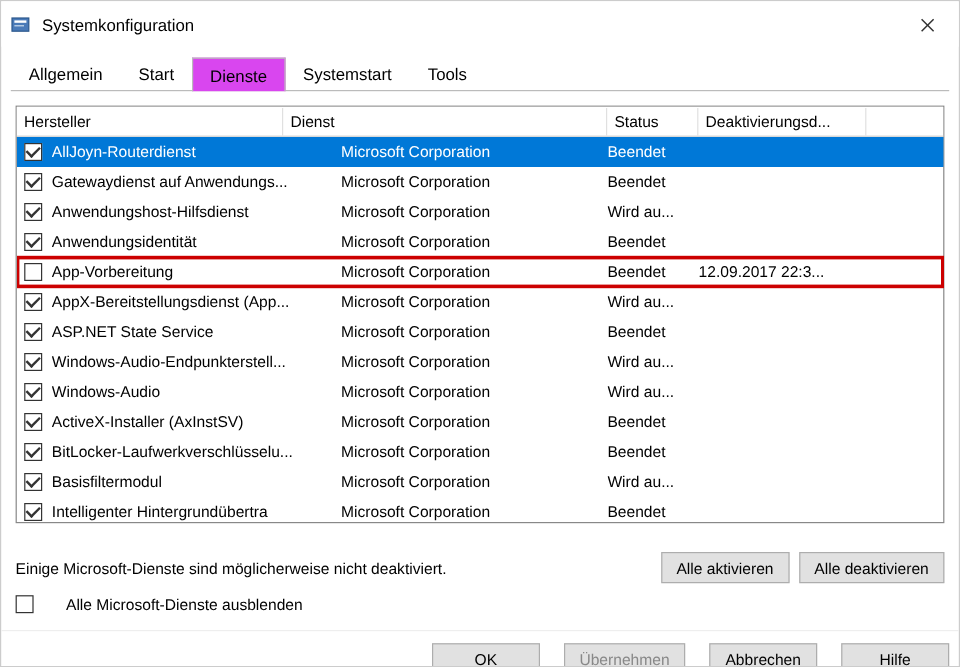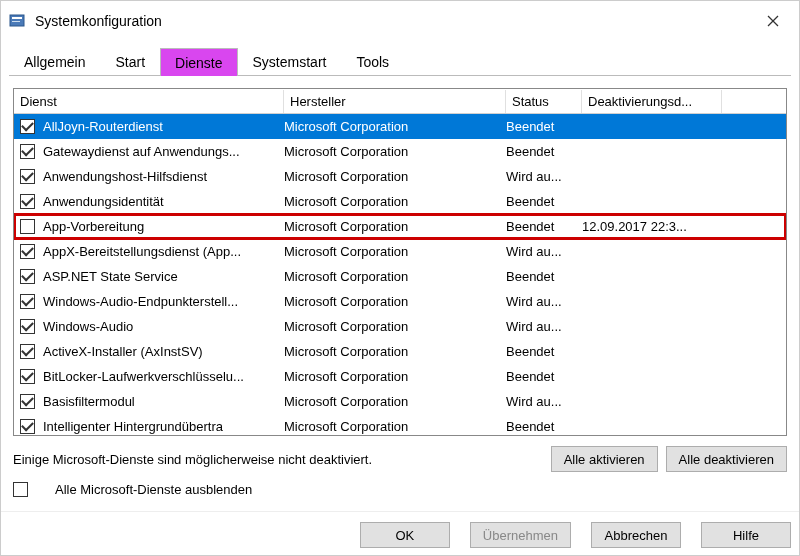--- a/index.html
+++ b/index.html
@@ -127,21 +127,21 @@
       padding-right: 6px;
     }
     .c-dienst { width: 241px; }
     .c-hersteller { width: 222px; }
     .c-status { width: 76px; }
     .c-datum { flex: 1; min-width: 0; }
     .bottom-row1 {
       display: flex;
       justify-content: space-between;
       align-items: center;
-      margin-top: 10px;
+      margin-top: 24px;
       gap: 24px;
     }
     .note { font-size: 13px; color: #000; }
     .btn {
       padding: 4px 12px;
       min-width: 100px;
       height: 26px;
       border: 1px solid #adadad;
       background: #e1e1e1;
       font-family: inherit;
@@ -193,22 +193,22 @@
     <div class="tab">Allgemein</div>
     <div class="tab">Start</div>
     <div class="tab active">Dienste</div>
     <div class="tab">Systemstart</div>
     <div class="tab">Tools</div>
   </div>
 
 <div class="content">
   <div class="list-container">
     <div class="header-row">
+      <div class="header-cell col-hersteller">Hersteller</div>
       <div class="header-cell col-dienst">Dienst</div>
-      <div class="header-cell col-hersteller">Hersteller</div>
       <div class="header-cell col-status">Status</div>
       <div class="header-cell col-datum">Deaktivierungsd...</div>
     </div>
     <div class="list" id="list">
         <div class="row selected">
           <span class="cb checked"></span>
           <span class="cell c-dienst">AllJoyn-Routerdienst</span>
           <span class="cell c-hersteller">Microsoft Corporation</span>
           <span class="cell c-status">Beendet</span>
           <span class="cell c-datum"></span>

